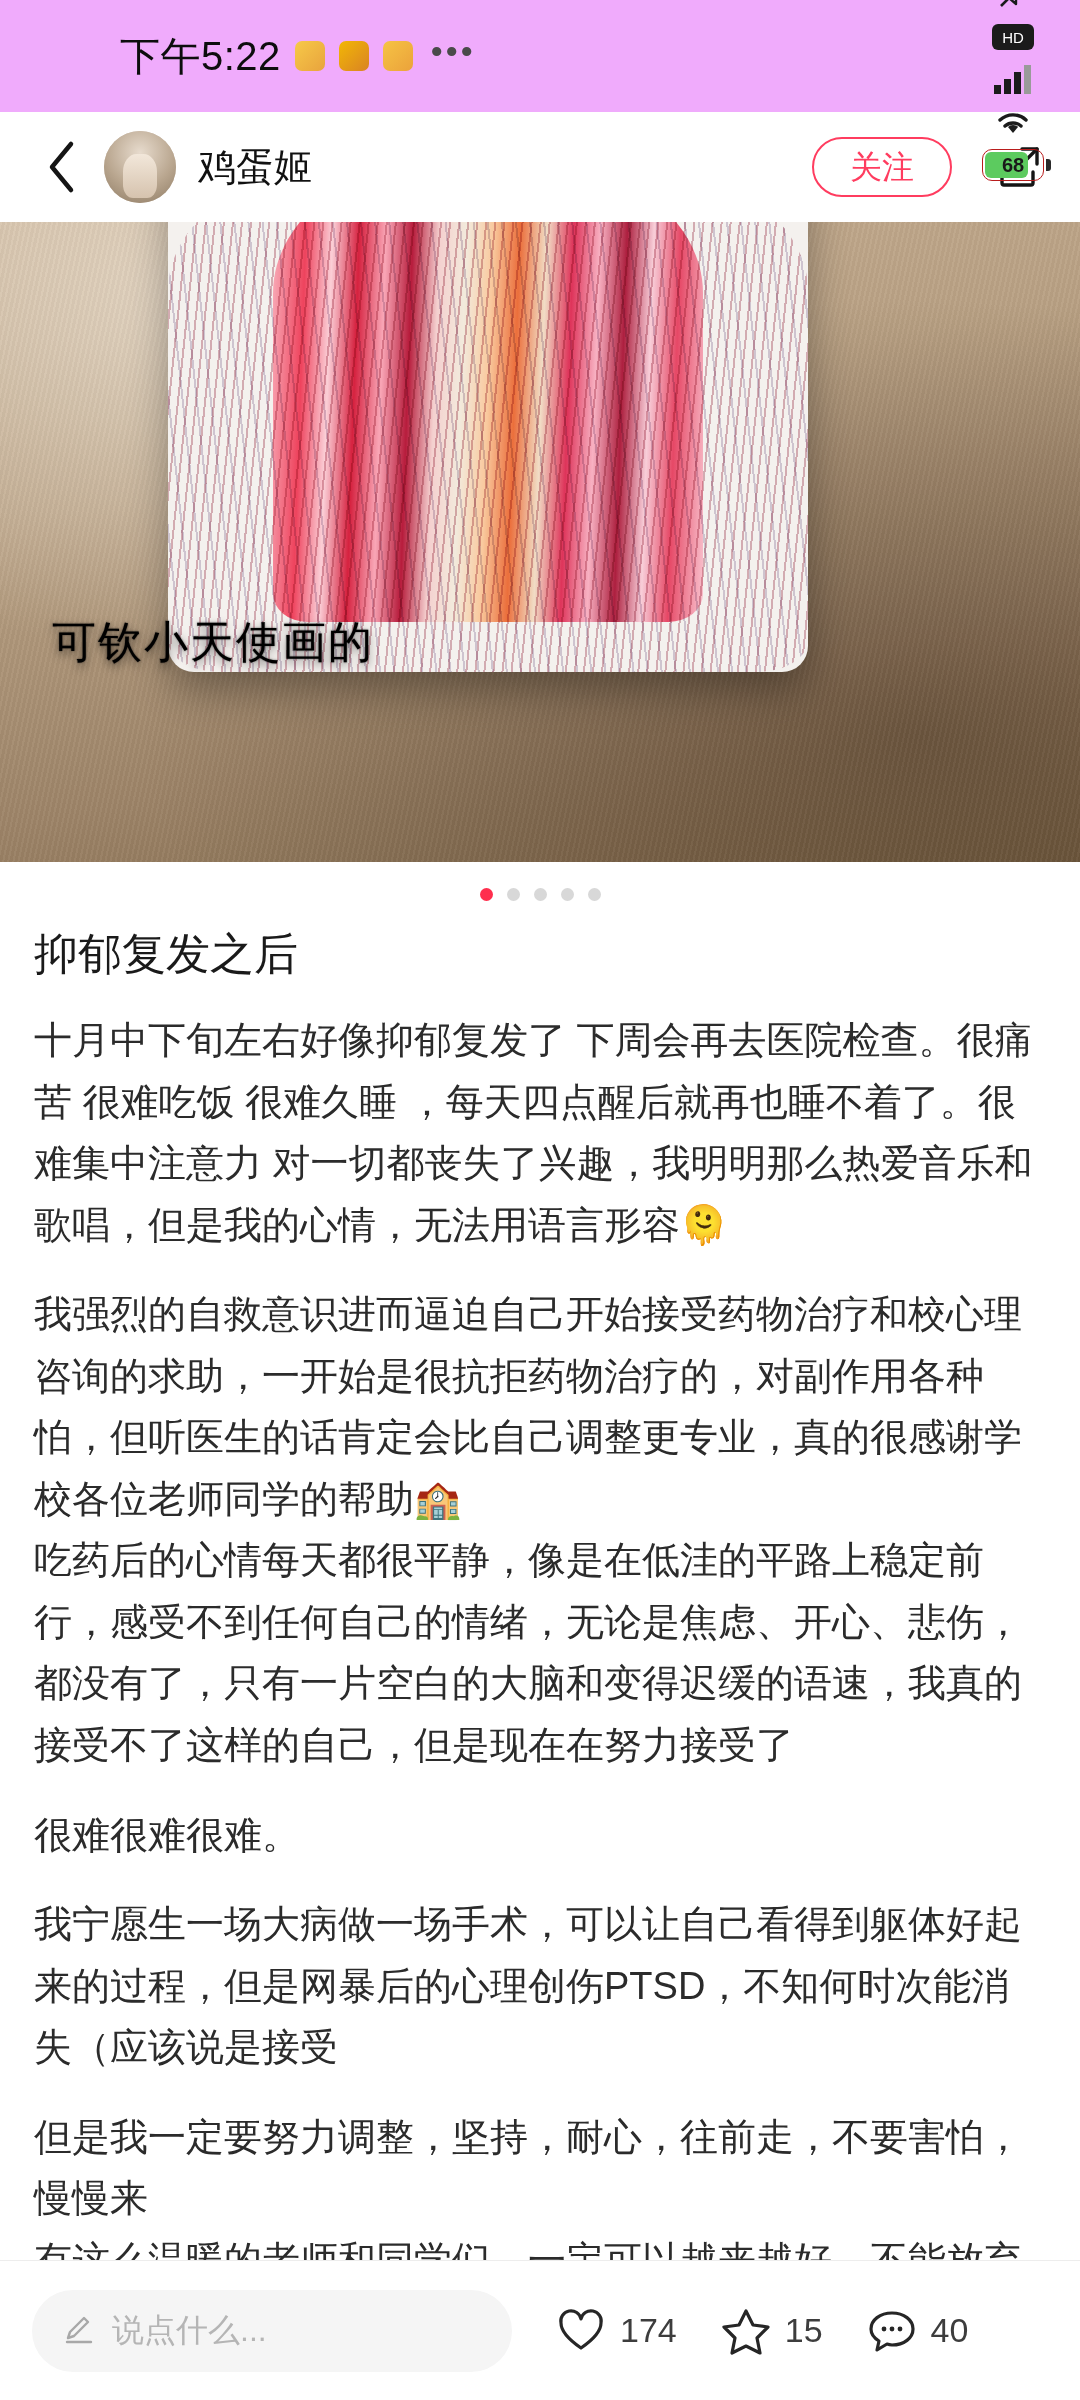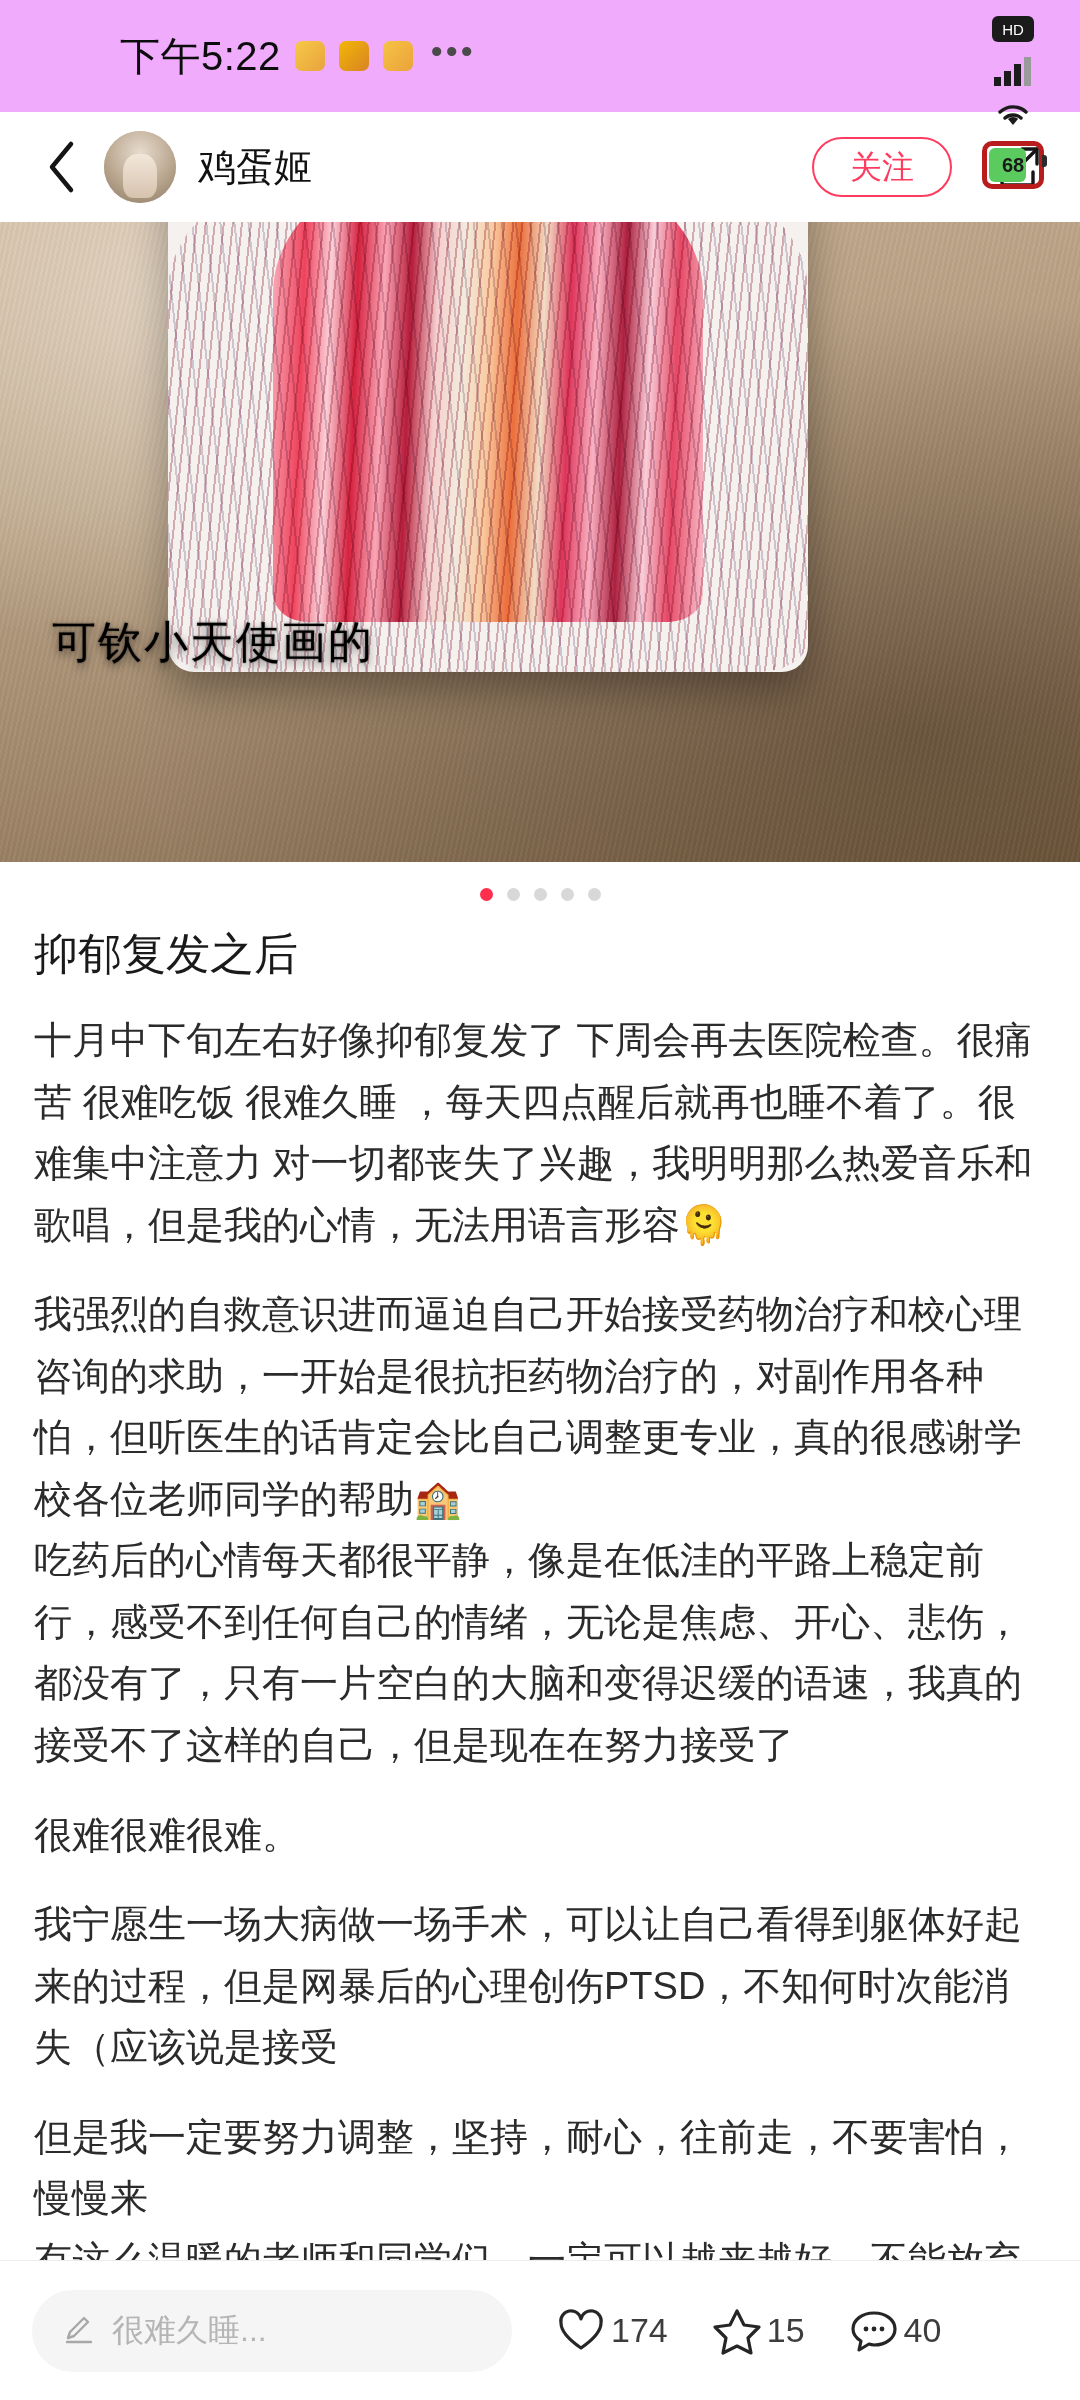--- a/index.html
+++ b/index.html
@@ -51,22 +51,22 @@
   }
   .sb-right {
     margin-left: auto;
     display: flex;
     align-items: center;
     gap: 12px;
     flex-direction: column;
   }
   .sb-right svg { display: block; }
   .battery {
-    width: 62px; height: 48px;
-    border: 5px solid #b91c1c;
+    width: 62px; height: 32px;
+    border: 1px solid #b91c1c;
     border-radius: 10px;
     position: relative;
     display: flex;
     align-items: center;
     justify-content: center;
   }
   .battery::after {
     content: "";
     position: absolute;
     right: -8px; top: 9px;
@@ -284,21 +284,21 @@
     padding: 0 30px;
     gap: 16px;
   }
   .comment-box .ph {
     font-size: 32px;
     color: #b5b5b5;
   }
   .action {
     display: flex;
     align-items: center;
-    gap: 5px;
+    gap: 14px;
     margin-left: 18px;
   }
   .action .cnt {
     font-size: 34px;
     color: #3d3d3d;
   }
   .action svg { display: block; }
 </style>
 </head>
 <body>
@@ -407,21 +407,21 @@
 </div>
 
 <div class="bottombar">
   <div class="comment-box">
     <span>
       <svg width="34" height="34" viewBox="0 0 34 34">
           <path d="M6 26 l2-6 L22 6 l4 4 L12 24 z" fill="none" stroke="#a8a8a8" stroke-width="2.4" stroke-linejoin="round"></path>
           <line x1="5" y1="30" x2="29" y2="30" stroke="#a8a8a8" stroke-width="2.4" stroke-linecap="round"></line>
         </svg>
     </span>
-    <span class="ph">很难久睡...</span>
+    <span class="ph">说点什么...</span>
   </div>
 
   <div class="action">
     <span>
       <svg width="50" height="50" viewBox="0 0 50 50">
           <path d="M25 42 C9 31 5 23 5 17 A10 10 0 0 1 25 13 A10 10 0 0 1 45 17 C45 23 41 31 25 42 Z" fill="none" stroke="#262626" stroke-width="3.2" stroke-linejoin="round"></path>
         </svg>
     </span>
     <span class="cnt">174</span>
   </div>

